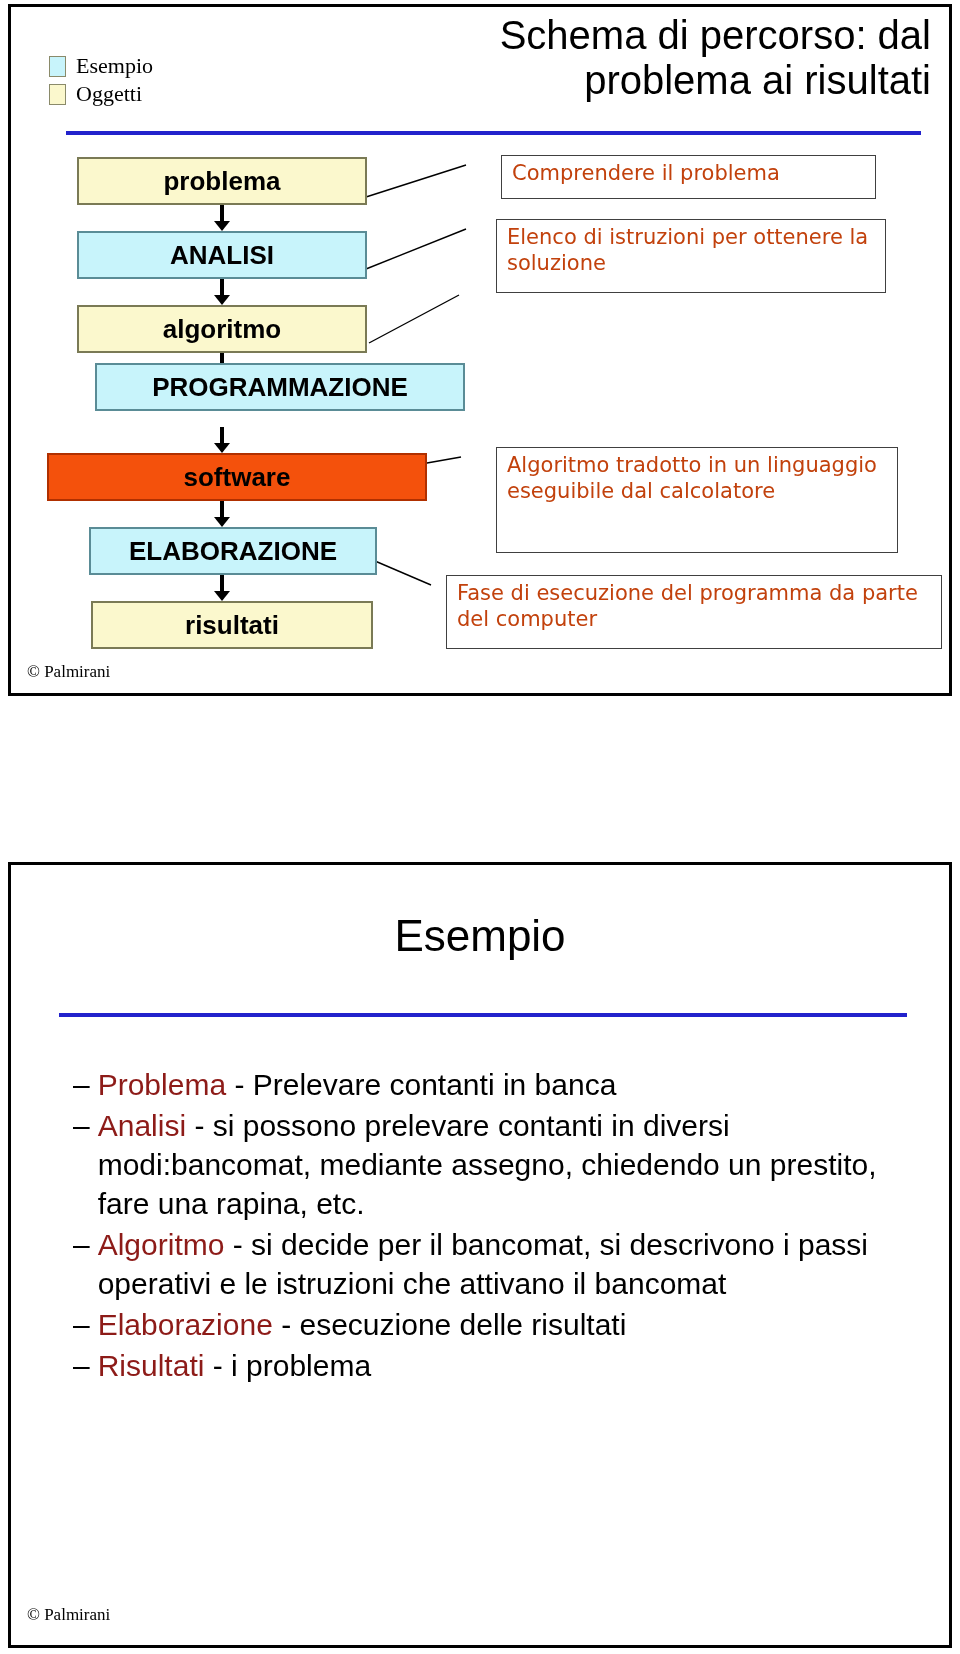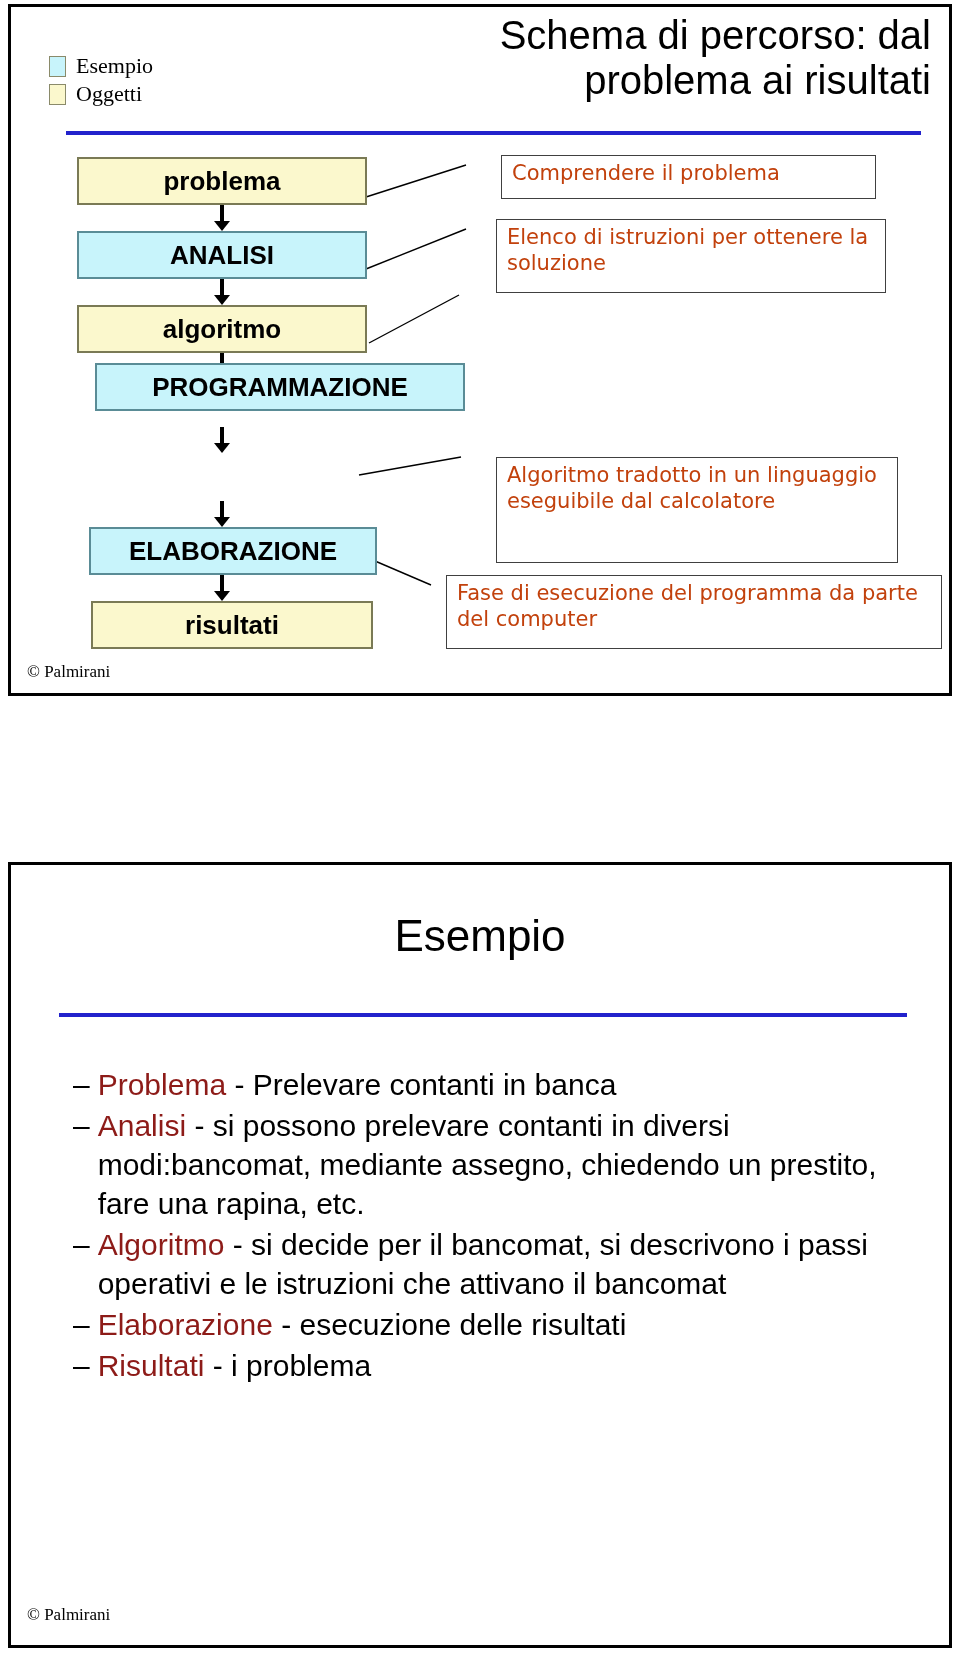--- a/index.html
+++ b/index.html
@@ -119,20 +119,23 @@
 
   <div class="fbox f-cyan" style="left:40px;top:356px;width:370px;height:48px;font-size:26px;margin-left:44px;">
     <span>PROGRAMMAZIONE</span>
   </div>
 
   <div class="arrow" style="left:209px;top:420px;height:26px;">
     <div class="arrow-stem" style="height:18px;"></div>
     <div class="arrow-head" style="top:16px;"></div>
   </div>
 
+  <div class="fbox f-orange" style="left:36px;top:446px;width:380px;height:48px;font-size:26px;">
+    <span>software</span>
+  </div>
 
   <div class="arrow" style="left:209px;top:494px;height:26px;">
     <div class="arrow-stem" style="height:18px;"></div>
     <div class="arrow-head" style="top:16px;"></div>
   </div>
 
   <div class="fbox f-cyan" style="left:78px;top:520px;width:288px;height:48px;font-size:26px;">
     <span>ELABORAZIONE</span>
   </div>
 
@@ -143,21 +146,21 @@
 
   <div class="fbox f-yellow" style="left:80px;top:594px;width:282px;height:48px;font-size:26px;">
     <span>risultati</span>
   </div>
 
   <div class="dbox" style="left:455px;top:148px;width:375px;height:44px;">Comprendere il problema</div>
 
   <div class="dbox" style="left:450px;top:212px;width:390px;height:74px;">Elenco di istruzioni per ottenere la soluzione</div>
 
 
-  <div class="dbox" style="left:450px;top:450px;width:402px;height:106px;">Algoritmo tradotto in un linguaggio eseguibile dal calcolatore</div>
+  <div class="dbox" style="left:450px;top:440px;width:402px;height:106px;">Algoritmo tradotto in un linguaggio eseguibile dal calcolatore</div>
 
   <div class="dbox" style="left:400px;top:568px;width:496px;height:74px;">Fase di esecuzione del programma da parte del computer</div>
 
   <div class="copy1">© Palmirani</div>
 </div>
 
 <div class="slide" id="slide2">
 
   <div class="s2-title">Esempio</div>
   <div class="s2-rule"></div>

